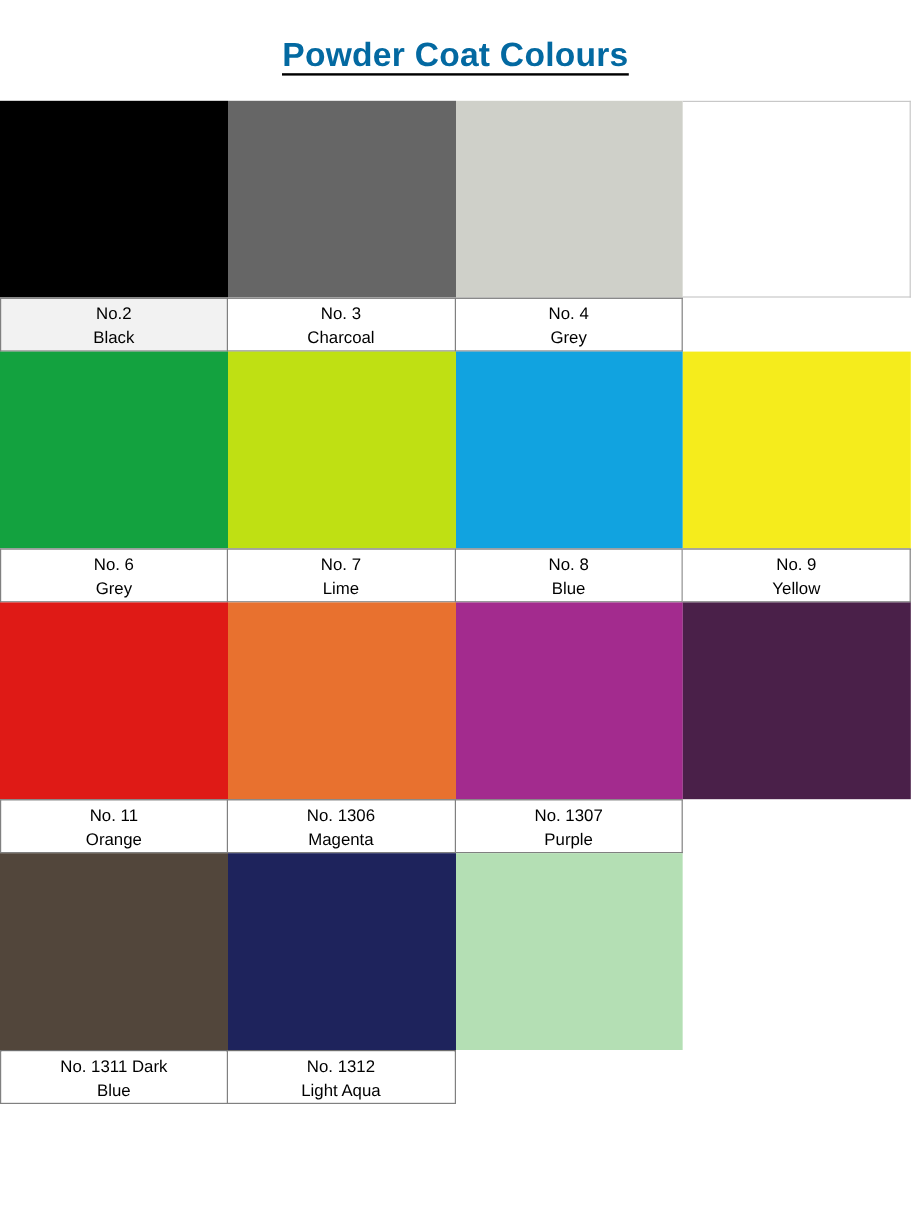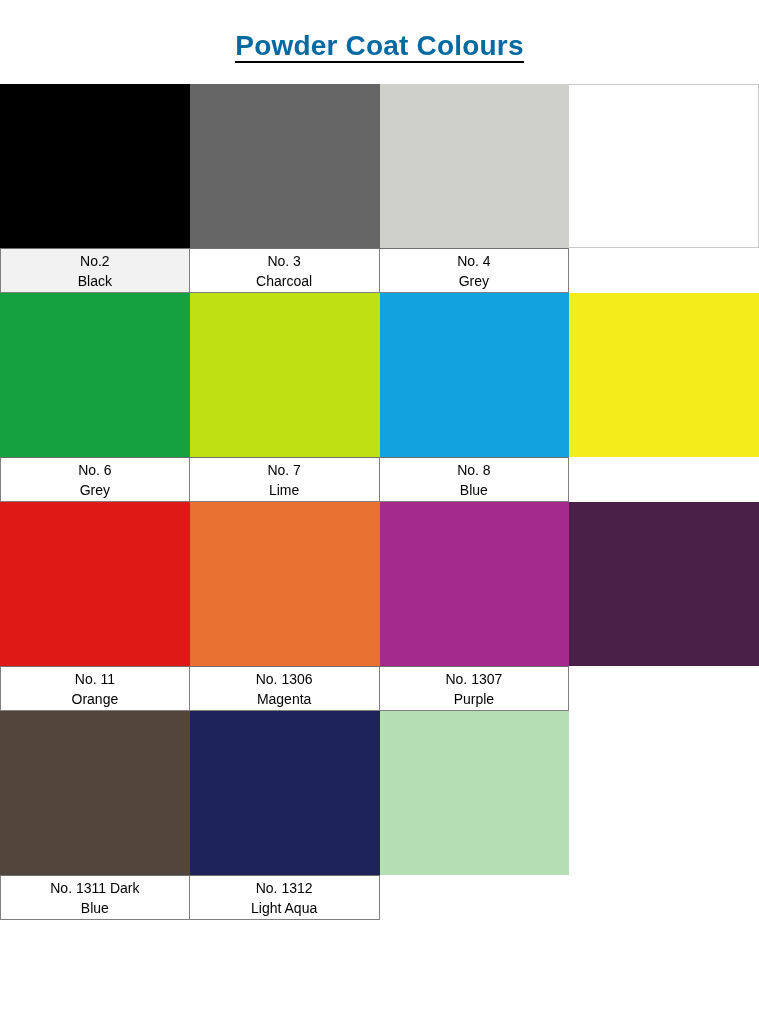--- a/index.html
+++ b/index.html
@@ -151,20 +151,24 @@
           <span class="label-line">Grey</span>
         </div>
         <div class="label-cell">
           <span class="label-line">No. 7</span>
           <span class="label-line">Lime</span>
         </div>
         <div class="label-cell">
           <span class="label-line">No. 8</span>
           <span class="label-line">Blue</span>
         </div>
+        <div class="label-cell">
+          <span class="label-line">No. 9</span>
+          <span class="label-line">Yellow</span>
+        </div>
       </div>
       <div class="swatch-row">
         <div class="swatch" title="Red" style="background: rgb(223, 26, 22);"></div>
         <div class="swatch" title="Orange" style="background: rgb(232, 113, 47);"></div>
         <div class="swatch" title="Magenta" style="background: rgb(163, 43, 142);"></div>
         <div class="swatch" title="Purple" style="background: rgb(74, 32, 73);"></div>
       </div>
       <div class="label-row">
         <div class="label-cell">
           <span class="label-line">No. 11</span>

